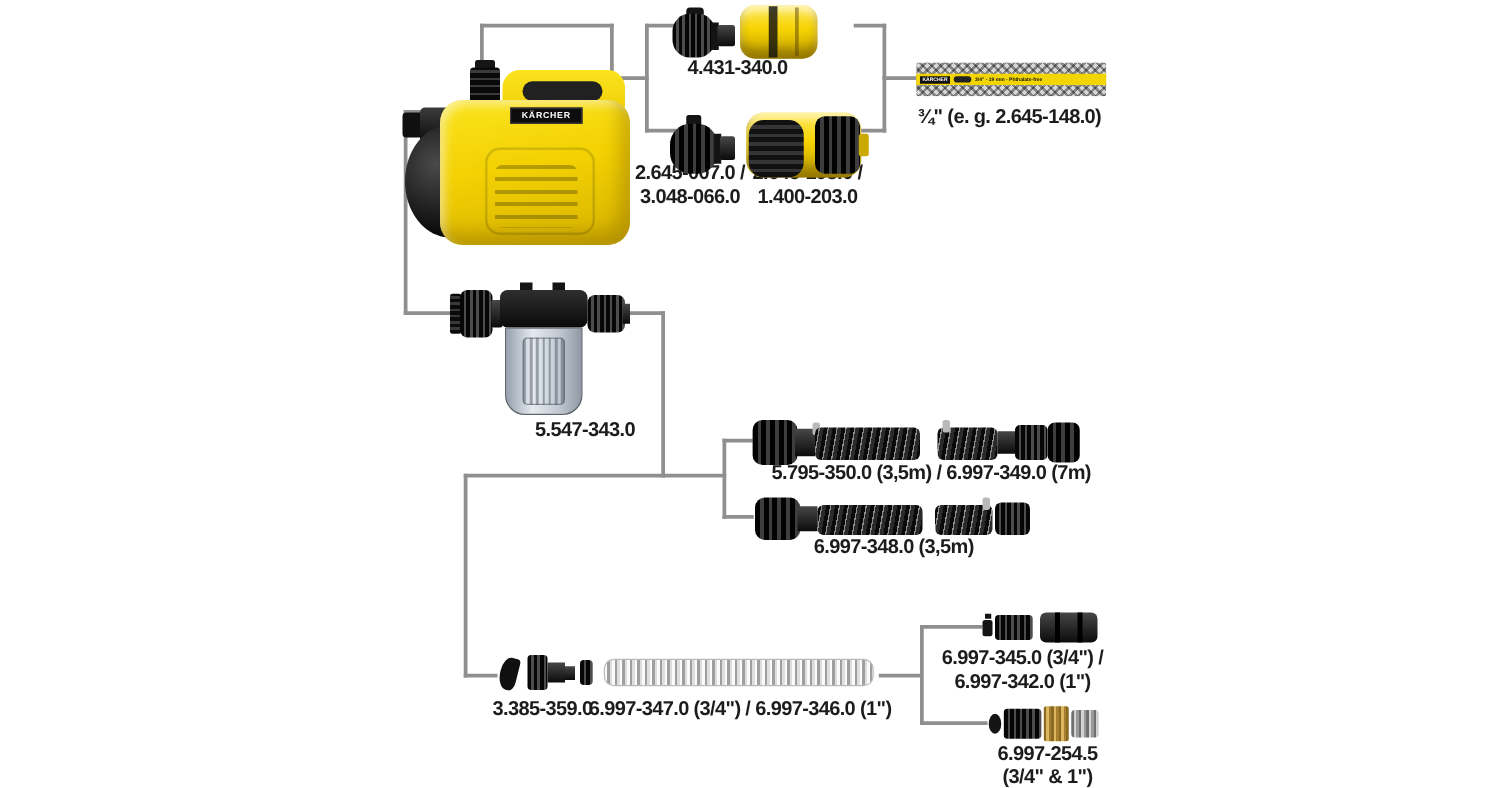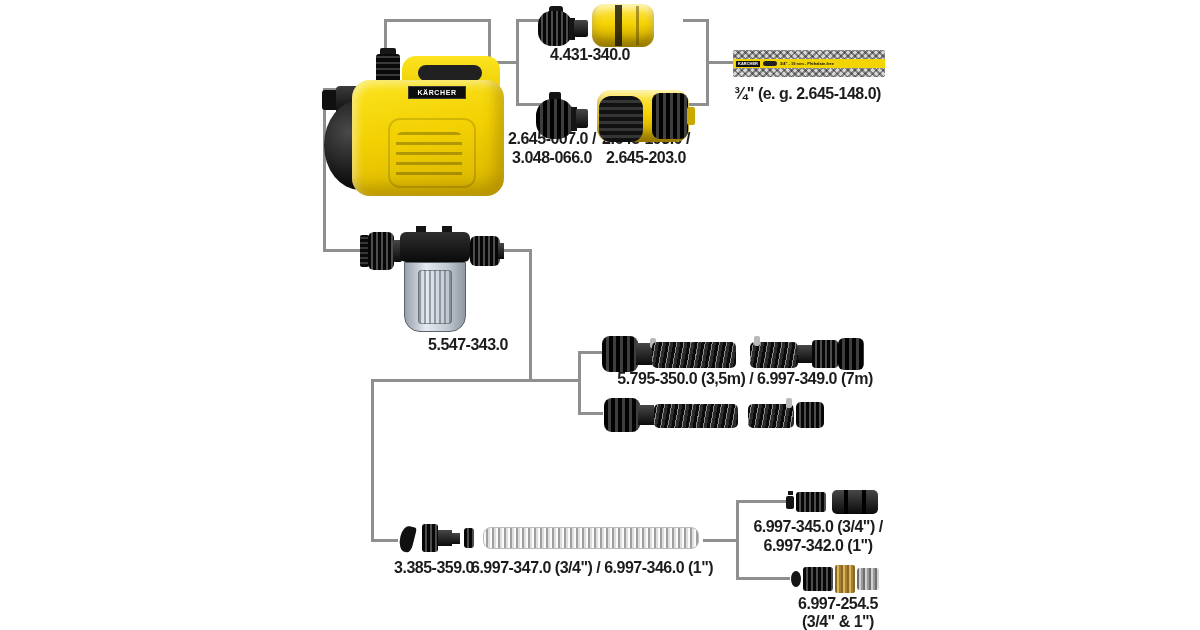--- a/index.html
+++ b/index.html
@@ -172,24 +172,25 @@
     <div class="black" style="left:0;top:8px;width:10px;height:16px;border-radius:50%"></div>
     <div class="ribs-v" style="left:12px;top:4px;width:30px;height:24px;border-radius:3px"></div>
     <div class="brass" style="left:44px;top:2px;width:20px;height:28px;border-radius:2px"></div>
     <div class="steel" style="left:66px;top:5px;width:22px;height:22px;border-radius:3px"></div>
   </div>
 
   <div class="lbl" style="left:510px;top:46px;width:160px">4.431-340.0</div>
   <div class="lbl" style="left:492px;top:130px;width:120px">2.645-007.0 /</div>
   <div class="lbl" style="left:492px;top:149px;width:120px">3.048-066.0</div>
   <div class="lbl" style="left:586px;top:130px;width:120px">2.645-193.0 /</div>
-  <div class="lbl" style="left:586px;top:149px;width:120px">2.645-203.0</div>
+  <div class="lbl" style="left:586px;top:149px;width:120px">1.400-203.0</div>
   <div class="lbl left" style="left:734px;top:85px;width:220px">¾" (e. g. 2.645-148.0)</div>
   <div class="lbl" style="left:388px;top:336px;width:160px">5.547-343.0</div>
   <div class="lbl" style="left:595px;top:370px;width:300px">5.795-350.0 (3,5m) / 6.997-349.0 (7m)</div>
+  <div class="lbl" style="left:605px;top:429px;width:220px">6.997-348.0 (3,5m)</div>
   <div class="lbl" style="left:374px;top:559px;width:120px">3.385-359.0</div>
   <div class="lbl" style="left:471px;top:559px;width:240px">6.997-347.0 (3/4") / 6.997-346.0 (1")</div>
   <div class="lbl" style="left:738px;top:518px;width:160px">6.997-345.0 (3/4") /</div>
   <div class="lbl" style="left:738px;top:537px;width:160px">6.997-342.0 (1")</div>
   <div class="lbl" style="left:758px;top:595px;width:160px">6.997-254.5</div>
   <div class="lbl" style="left:758px;top:613px;width:160px">(3/4" &amp; 1")</div>
 
 </div>
 
 </body></html>

